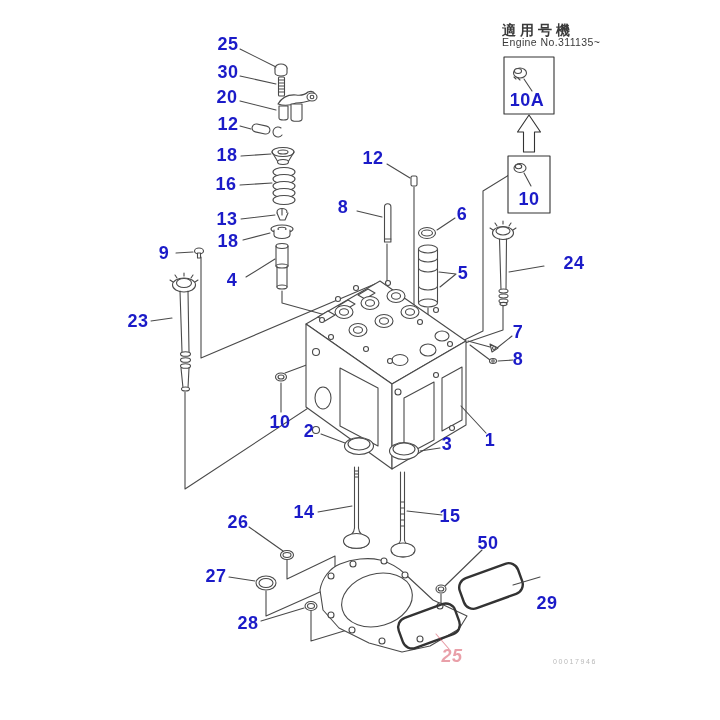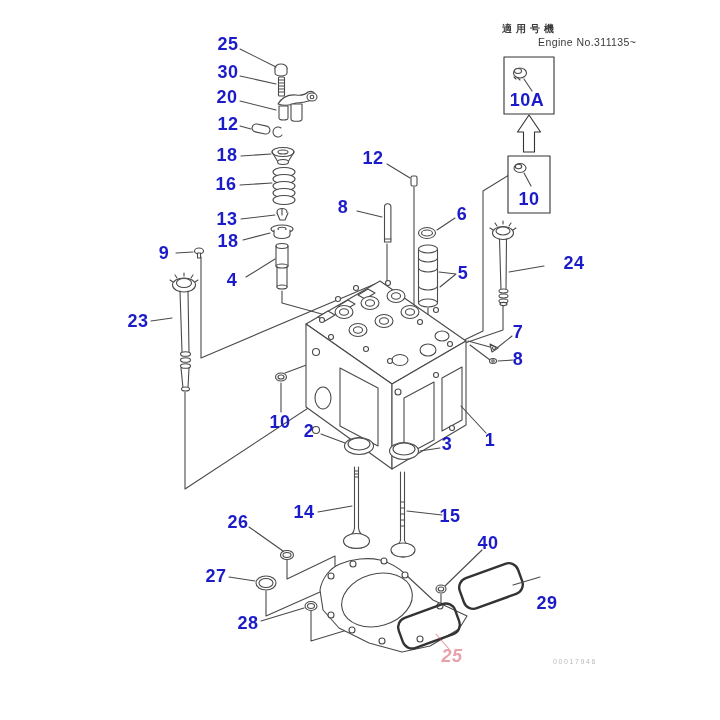--- a/index.html
+++ b/index.html
@@ -4,22 +4,22 @@
 <style>
   html,body{margin:0;padding:0;background:#fff;}
   .stage{position:relative;width:720px;height:720px;background:#ffffff;overflow:hidden;
          font-family:"Liberation Sans",sans-serif;}
   svg{position:absolute;left:0;top:0;}
   .callout{position:absolute;transform:translate(-50%,-50%);
            font-weight:bold;font-size:18px;color:#1b1bc8;letter-spacing:.5px;
            font-family:"Liberation Sans",sans-serif;white-space:nowrap;}
   .callout.red{color:#d23a4e;opacity:.48;filter:blur(.4px);font-style:italic;}
   .hdr{position:absolute;color:#3a3a3a;font-family:"Liberation Sans",sans-serif;}
-  .hdr.kanji{left:502px;top:22px;font-size:10px;font-weight:bold;letter-spacing:4px;}
-  .hdr.engno{left:502px;top:36px;font-size:10.5px;letter-spacing:.4px;margin-left:36px;}
+  .hdr.kanji{left:502px;top:22px;font-size:14px;font-weight:bold;letter-spacing:4px;}
+  .hdr.engno{left:502px;top:36px;font-size:10.5px;letter-spacing:.4px;}
   .watermark{position:absolute;left:553px;top:658px;font-size:7px;color:#b9b9b9;
              letter-spacing:1.6px;font-family:"Liberation Sans",sans-serif;}
 </style>
 </head>
 <body>
 
 <div class="stage">
 
 <svg width="720" height="720" viewBox="0 0 720 720">
   <g fill="none" stroke="#4a4a4a" stroke-width="1.1" stroke-linecap="round" stroke-linejoin="round">
@@ -349,19 +349,19 @@
 <div class="callout" style="left:518px;top:332px">7</div>
 <div class="callout" style="left:518px;top:359px">8</div>
 <div class="callout" style="left:490px;top:440px">1</div>
 <div class="callout" style="left:309px;top:431px">2</div>
 <div class="callout" style="left:447px;top:444px">3</div>
 <div class="callout" style="left:304px;top:512px">14</div>
 <div class="callout" style="left:450px;top:516px">15</div>
 <div class="callout" style="left:238px;top:522px">26</div>
 <div class="callout" style="left:216px;top:576px">27</div>
 <div class="callout" style="left:248px;top:623px">28</div>
-<div class="callout" style="left:488px;top:543px">40</div>
+<div class="callout" style="left:488px;top:543px">50</div>
 <div class="callout" style="left:547px;top:603px">29</div>
 <div class="callout red" style="left:452px;top:656px">25</div>
 
 <div class="watermark">00017946</div>
 
 </div>
 
 </body></html>

